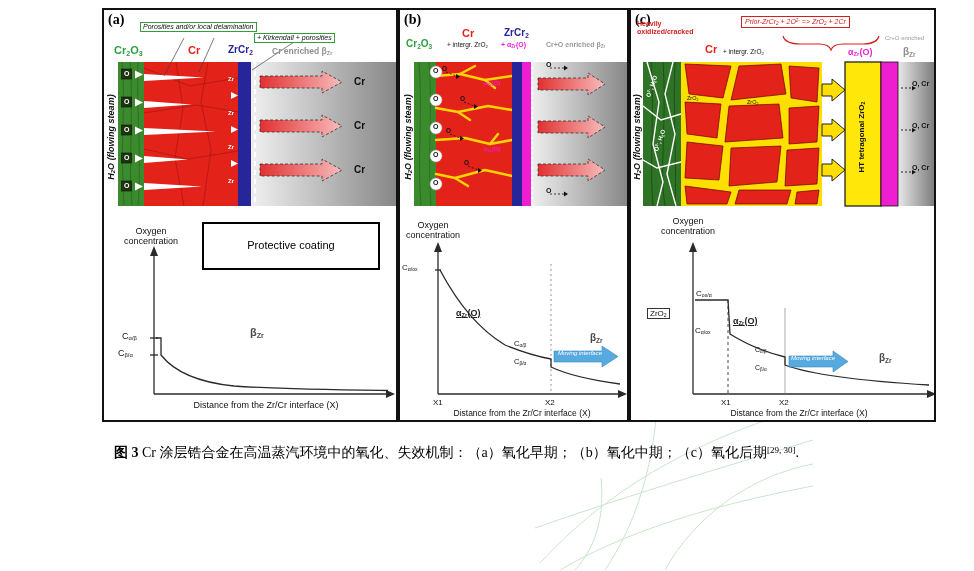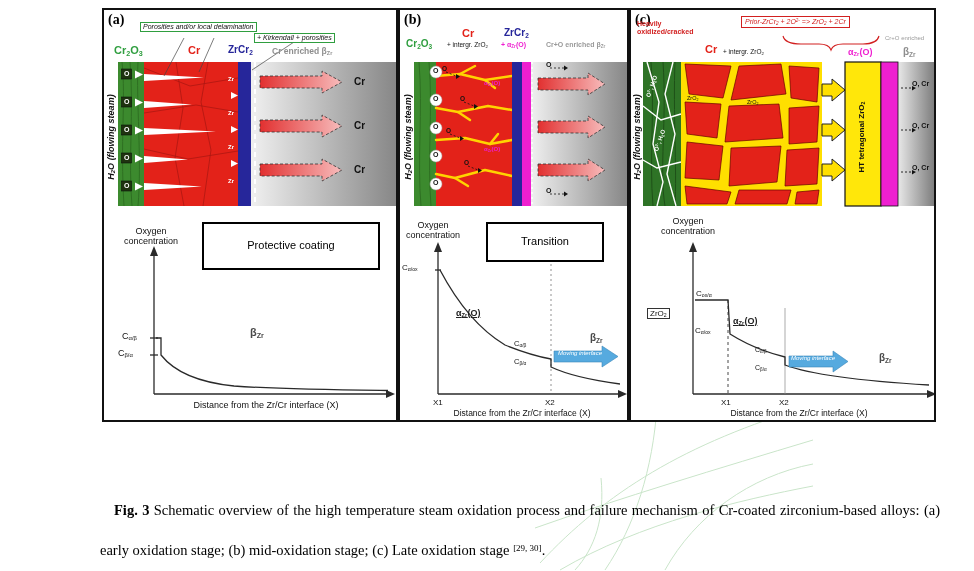--- a/index.html
+++ b/index.html
@@ -229,23 +229,20 @@
     <span class="al" style="left:33px;top:169px;font-size:7px;font-weight:bold;color:#111">O</span>
     <span class="al" style="left:42px;top:55px;font-size:6.5px;font-weight:bold;color:#111">O</span>
     <span class="al" style="left:60px;top:85px;font-size:6.5px;font-weight:bold;color:#111">O</span>
     <span class="al" style="left:46px;top:117px;font-size:6.5px;font-weight:bold;color:#111">O</span>
     <span class="al" style="left:64px;top:149px;font-size:6.5px;font-weight:bold;color:#111">O</span>
     <span class="al" style="left:84px;top:70px;font-size:6px;font-weight:bold;color:#ee1fd0">α<sub>Zr</sub>(O)</span>
     <span class="al" style="left:84px;top:136px;font-size:6px;font-weight:bold;color:#ee1fd0">α<sub>Zr</sub>(O)</span>
     <span class="al" style="left:146px;top:51px;font-size:7px;font-weight:bold;color:#111">O</span>
     <span class="al" style="left:146px;top:177px;font-size:7px;font-weight:bold;color:#111">O</span>
     <span class="al" style="left:0px;top:210px;width:66px;font-size:9px;color:#111;white-space:normal;text-align:center">Oxygen concentration</span>
-    <div class="gbox" style="left:86px;top:212px;width:114px;height:36px">
-        <span>Transition</span>
-      </div>
     <span class="al" style="left:2px;top:253px;font-size:8px;color:#111">C<sub>α/ox</sub></span>
     <span class="al u" style="left:56px;top:298px;font-size:9px;font-weight:bold;color:#222">α<sub>Zr</sub>(O)</span>
     <span class="al" style="left:114px;top:330px;font-size:7.5px;color:#111">C<sub>α/β</sub></span>
     <span class="al" style="left:114px;top:348px;font-size:7.5px;color:#111">C<sub>β/α</sub></span>
     <span class="al" style="left:157px;top:340px;width:46px;font-size:6px;font-style:italic;color:#fff;text-align:center">Moving interface</span>
     <span class="al" style="left:190px;top:322px;font-size:10px;font-weight:bold;color:#4a4a4a">β<sub>Zr</sub></span>
     <span class="al" style="left:33px;top:388px;font-size:8px;color:#111">X1</span>
     <span class="al" style="left:145px;top:388px;font-size:8px;color:#111">X2</span>
     <span class="al" style="left:22px;top:399px;width:200px;font-size:8.5px;color:#111;text-align:center">Distance from the Zr/Cr interface (X)</span>
   </div>
@@ -341,15 +338,15 @@
     <span class="al u" style="left:102px;top:306px;font-size:9px;font-weight:bold;color:#222">α<sub>Zr</sub>(O)</span>
     <span class="al" style="left:124px;top:336px;font-size:7px;color:#111">C<sub>α/β</sub></span>
     <span class="al" style="left:124px;top:354px;font-size:7px;color:#111">C<sub>β/α</sub></span>
     <span class="al" style="left:160px;top:345px;width:44px;font-size:6px;font-style:italic;color:#fff;text-align:center">Moving interface</span>
     <span class="al" style="left:248px;top:342px;font-size:10px;font-weight:bold;color:#4a4a4a">β<sub>Zr</sub></span>
     <span class="al" style="left:90px;top:388px;font-size:8px;color:#111">X1</span>
     <span class="al" style="left:148px;top:388px;font-size:8px;color:#111">X2</span>
     <span class="al" style="left:48px;top:399px;width:240px;font-size:8.5px;color:#111;text-align:center">Distance from the Zr/Cr interface (X)</span>
   </div>
 
-  <div class="cap" style="top:490px;text-indent:14px;line-height:40px;text-align:justify"><b>Fig. 3</b> Schematic overview of the high temperature steam oxidation process and failure mechanism of Cr-coated zirconium-based alloys: (a) early oxidation stage; (b) mid-oxidation stage; (c) Late oxidation stage <sup>[29, 30]</sup>.</div>
+  <div class="cap" style="top:444px;text-indent:14px;font-size:14px"><b>图 3</b> Cr 涂层锆合金在高温蒸汽环境中的氧化、失效机制：（a）氧化早期；（b）氧化中期；（c）氧化后期<sup>[29, 30]</sup>.</div>
 
 </div>
 
 </body></html>

